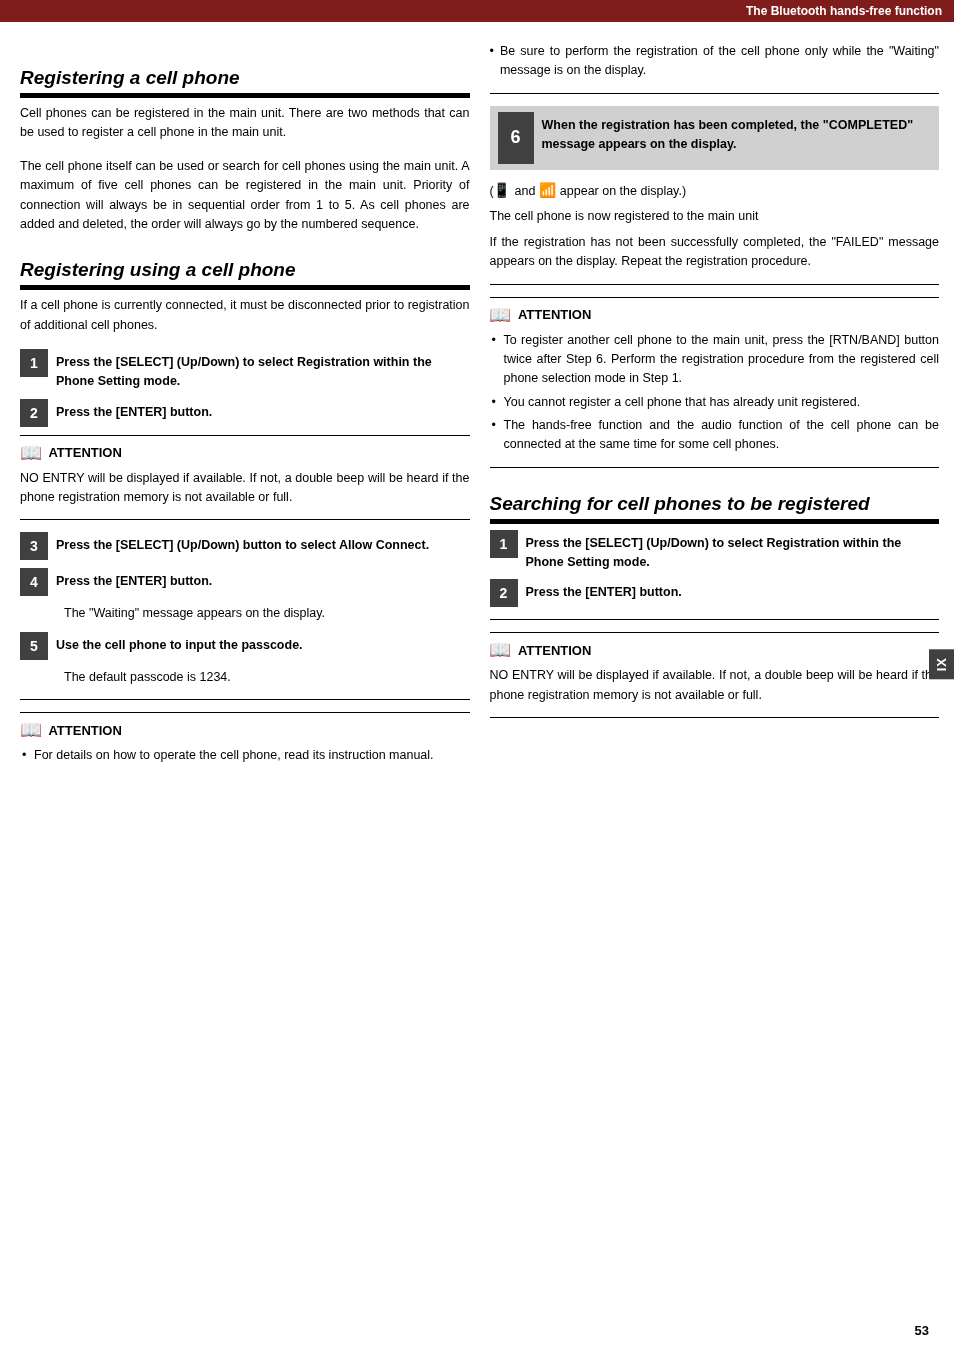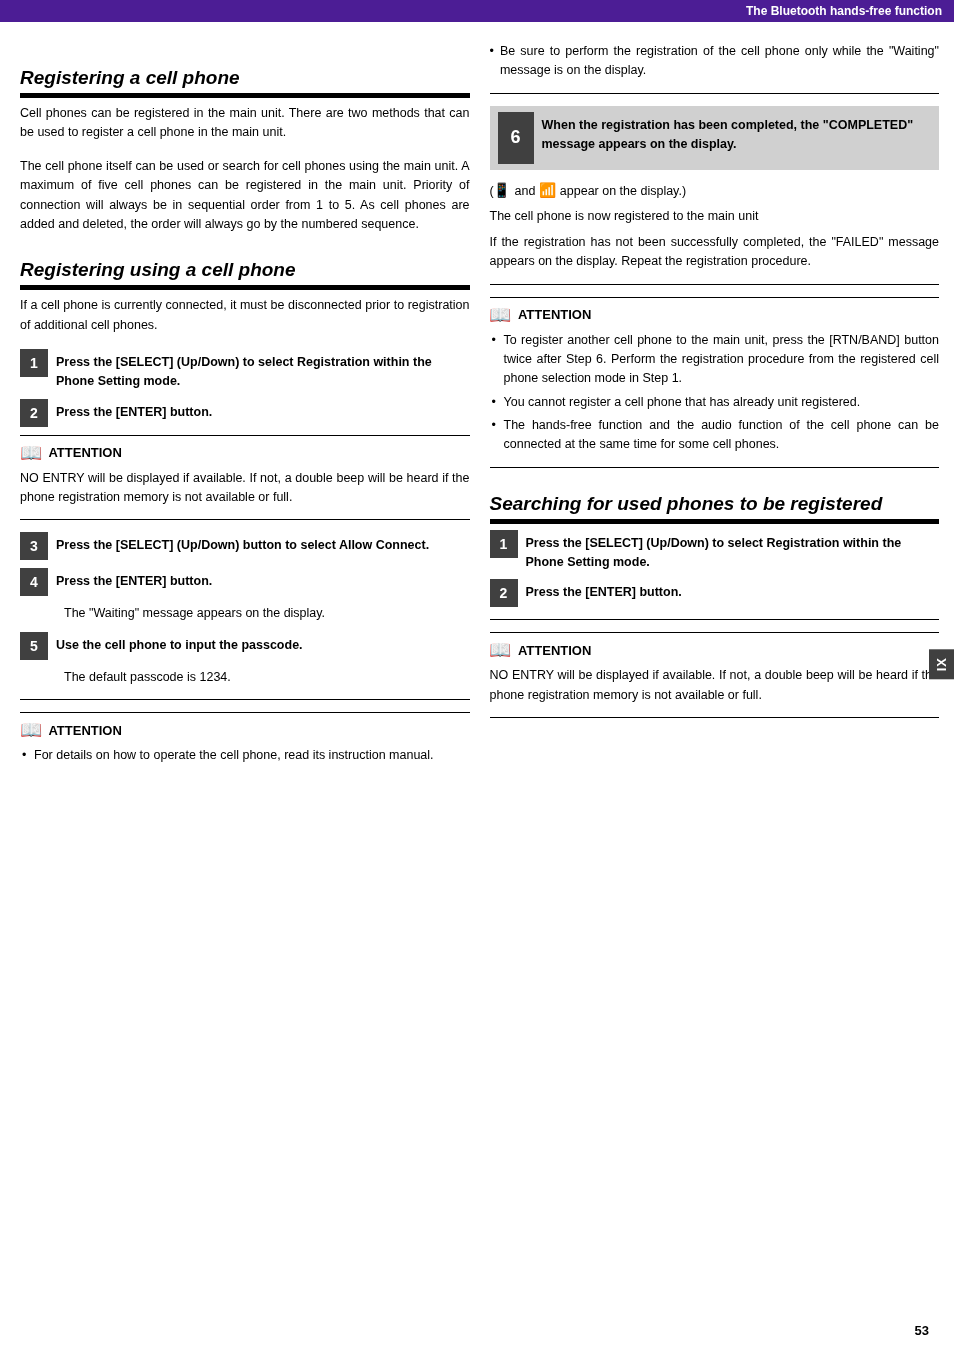--- a/index.html
+++ b/index.html
@@ -7,21 +7,21 @@
       font-family: Arial, sans-serif;
       font-size: 13px;
       background: #fff;
       color: #000;
       width: 954px;
       min-height: 1352px;
       position: relative;
     }
 
     .page-header {
-      background: #4c1d95;
+      background: #7f1d1d;
       color: #fff;
       text-align: right;
       padding: 4px 12px;
       font-size: 12px;
       font-weight: bold;
     }
 
     .page-container {
       display: flex;
       padding: 20px 15px 20px 20px;
@@ -296,21 +296,21 @@
         <ul>
           <li>To register another cell phone to the main unit, press the [RTN/BAND] button twice after Step 6. Perform the registration procedure from the registered cell phone selection mode in Step 1.</li>
           <li>You cannot register a cell phone that has already unit registered.</li>
           <li>The hands-free function and the audio function of the cell phone can be connected at the same time for some cell phones.</li>
         </ul>
       </div>
     </div>
 
     <hr class="divider">
 
-    <div class="section-title">Searching for used phones to be registered</div>
+    <div class="section-title">Searching for cell phones to be registered</div>
 
     <div class="step-block">
       <div class="step-number">1</div>
       <div class="step-text">Press the [SELECT] (Up/Down) to select Registration within the Phone Setting mode.</div>
     </div>
 
     <div class="step-block">
       <div class="step-number">2</div>
       <div class="step-text">Press the [ENTER] button.</div>
     </div>

